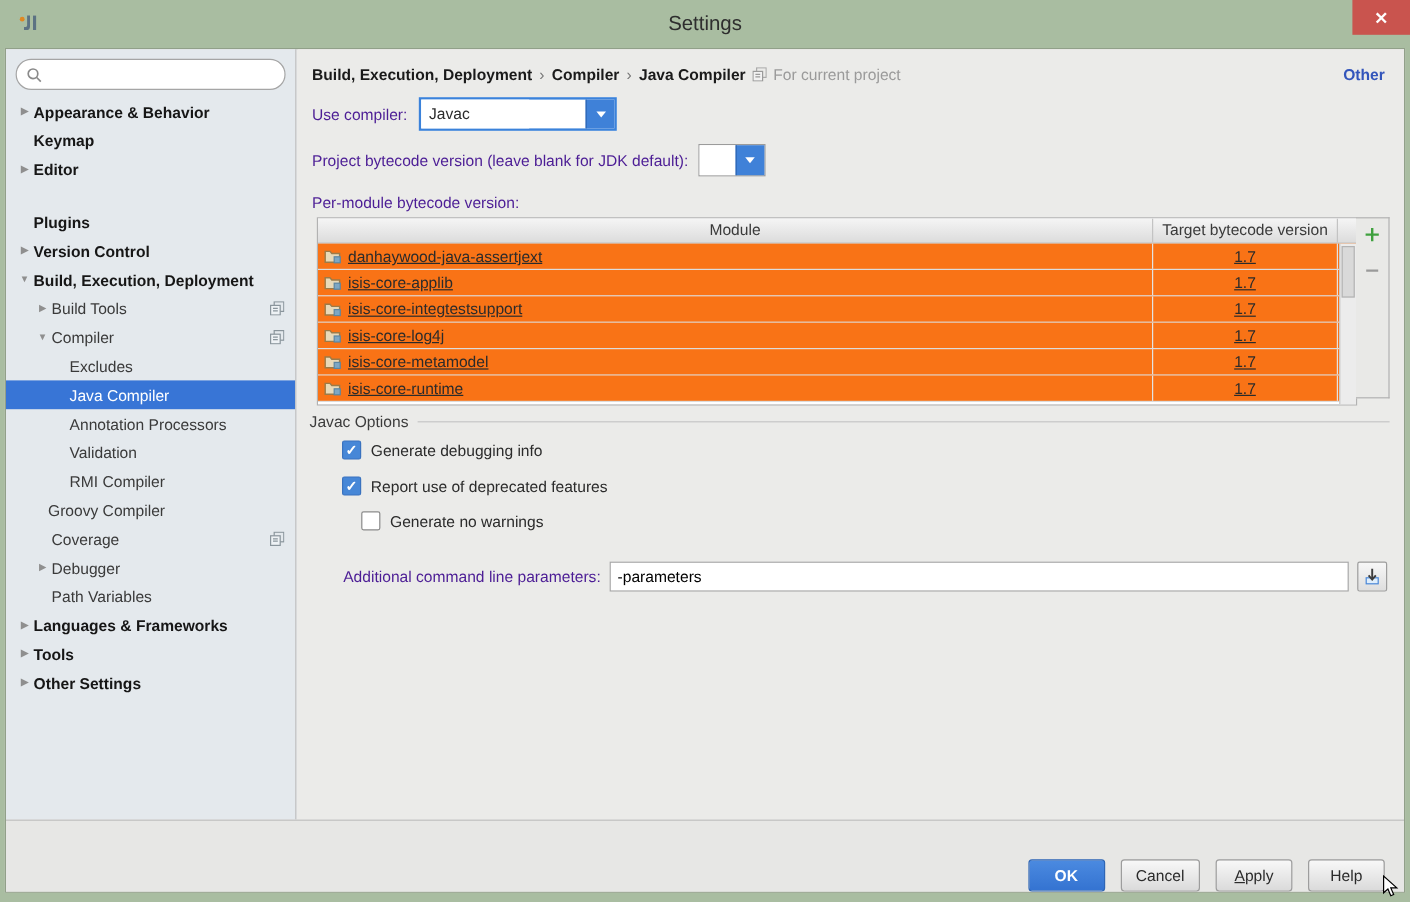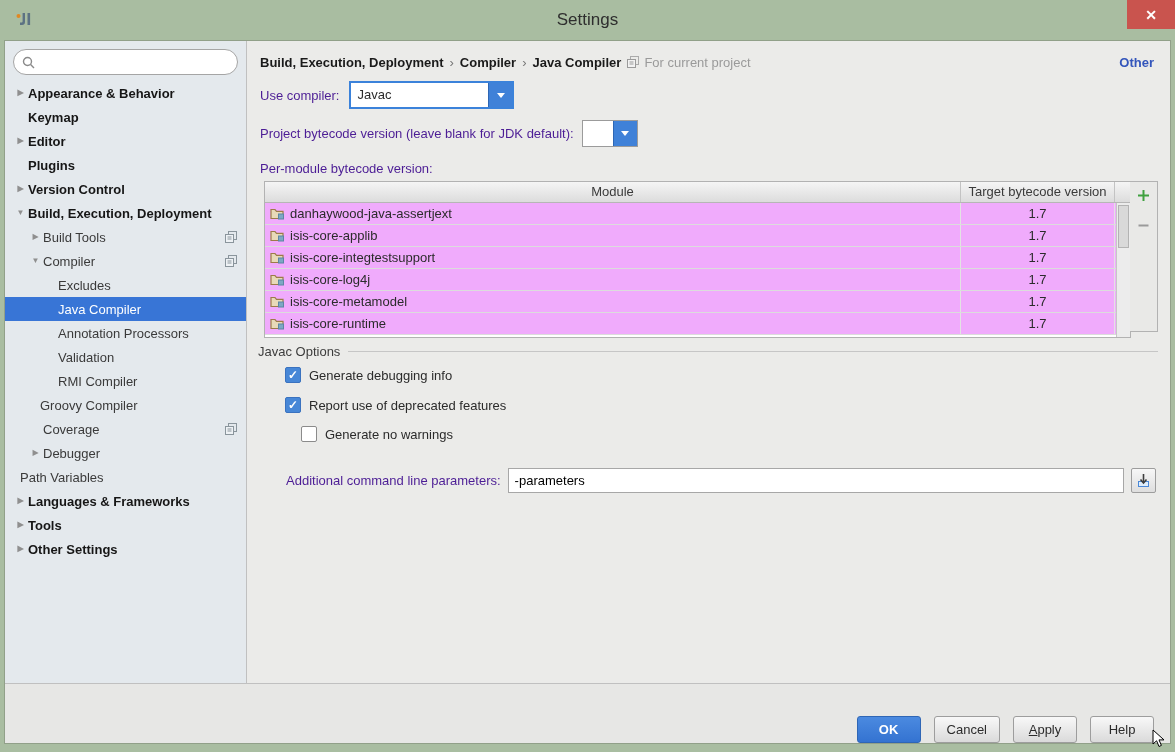--- a/index.html
+++ b/index.html
@@ -80,21 +80,21 @@
   .permodule-label { position:absolute; top:120px; left:12px; }
   
   .mod-table {
     position:absolute; left:16px; top:140px; width:867px; height:157px;
     background:#fff; border:1px solid #b2b2b2; overflow:hidden;
   }
   .mt-header { display:flex; height:21px; background:linear-gradient(#f5f5f5,#dcdcdc); border-bottom:1px solid #b6b6b6; color:#3a3a3a; }
   .mt-header .h-mod { width:696px; text-align:center; line-height:20px; border-right:1px solid #c3c3c3; }
   .mt-header .h-ver { width:154px; text-align:center; line-height:20px; border-right:1px solid #c3c3c3; }
   .mt-body { position:relative; }
-  .mt-row { display:flex; height:22px; border-bottom:1px solid #dcdcdc; background:#f0abfc; cursor:pointer; }
+  .mt-row { display:flex; height:22px; border-bottom:1px solid #dcdcdc; background:#f97316; cursor:pointer;text-decoration:underline; }
   .mt-row .c-mod { width:696px; display:flex; align-items:center; gap:5px; padding-left:5px; border-right:1px solid #e3e3e3; overflow:hidden; }
   .mt-row .c-ver { width:154px; text-align:center; line-height:21px; border-right:1px solid #e3e3e3; }
   .scroll-strip {
     position:absolute; right:0; top:21px; bottom:0; width:14px;
     background:#ececec; border-left:1px solid #c7c7c7;
   }
   .scroll-thumb { position:absolute; left:1px; right:1px; top:2px; height:43px; background:#d9d9d9; border:1px solid #b3b3b3; cursor:grab; }
   .tbl-toolbar {
     position:absolute; left:882px; top:140px; width:28px; height:151px;
     background:#e9e9e7; border:1px solid #b2b2b2; border-left:none;
@@ -171,21 +171,21 @@
           <span class="tree-label">Appearance &amp; Behavior</span>
         </div>
         <div class="tree-row bold" style="padding-left: 8px;">
           <span class="tree-arrow"></span>
           <span class="tree-label">Keymap</span>
         </div>
         <div class="tree-row bold" style="padding-left: 8px;">
           <span class="tree-arrow">▶</span>
           <span class="tree-label">Editor</span>
         </div>
-        <div class="tree-row bold" style="padding-left: 8px;">
+        <div class="tree-row bold" style="padding-left: 8px; margin-top: 20px;">
           <span class="tree-arrow"></span>
           <span class="tree-label">Plugins</span>
         </div>
         <div class="tree-row bold" style="padding-left: 8px;">
           <span class="tree-arrow">▶</span>
           <span class="tree-label">Version Control</span>
         </div>
         <div class="tree-row bold" style="padding-left: 8px;">
           <span class="tree-arrow">▼</span>
           <span class="tree-label">Build, Execution, Deployment</span>
@@ -247,21 +247,21 @@
               <rect x="0.5" y="3.5" width="8" height="8" fill="#eef2f5" stroke="#8a959c"></rect>
               <line x1="2.5" y1="6" x2="6.5" y2="6" stroke="#8a959c"></line>
               <line x1="2.5" y1="8" x2="6.5" y2="8" stroke="#8a959c"></line>
             </svg>
           </span>
         </div>
         <div class="tree-row" style="padding-left: 23px;">
           <span class="tree-arrow">▶</span>
           <span class="tree-label">Debugger</span>
         </div>
-        <div class="tree-row" style="">
+        <div class="tree-row" style="padding-left: 23px;">
           <span class="tree-arrow"></span>
           <span class="tree-label">Path Variables</span>
         </div>
         <div class="tree-row bold" style="padding-left: 8px;">
           <span class="tree-arrow">▶</span>
           <span class="tree-label">Languages &amp; Frameworks</span>
         </div>
         <div class="tree-row bold" style="padding-left: 8px;">
           <span class="tree-arrow">▶</span>
           <span class="tree-label">Tools</span>

